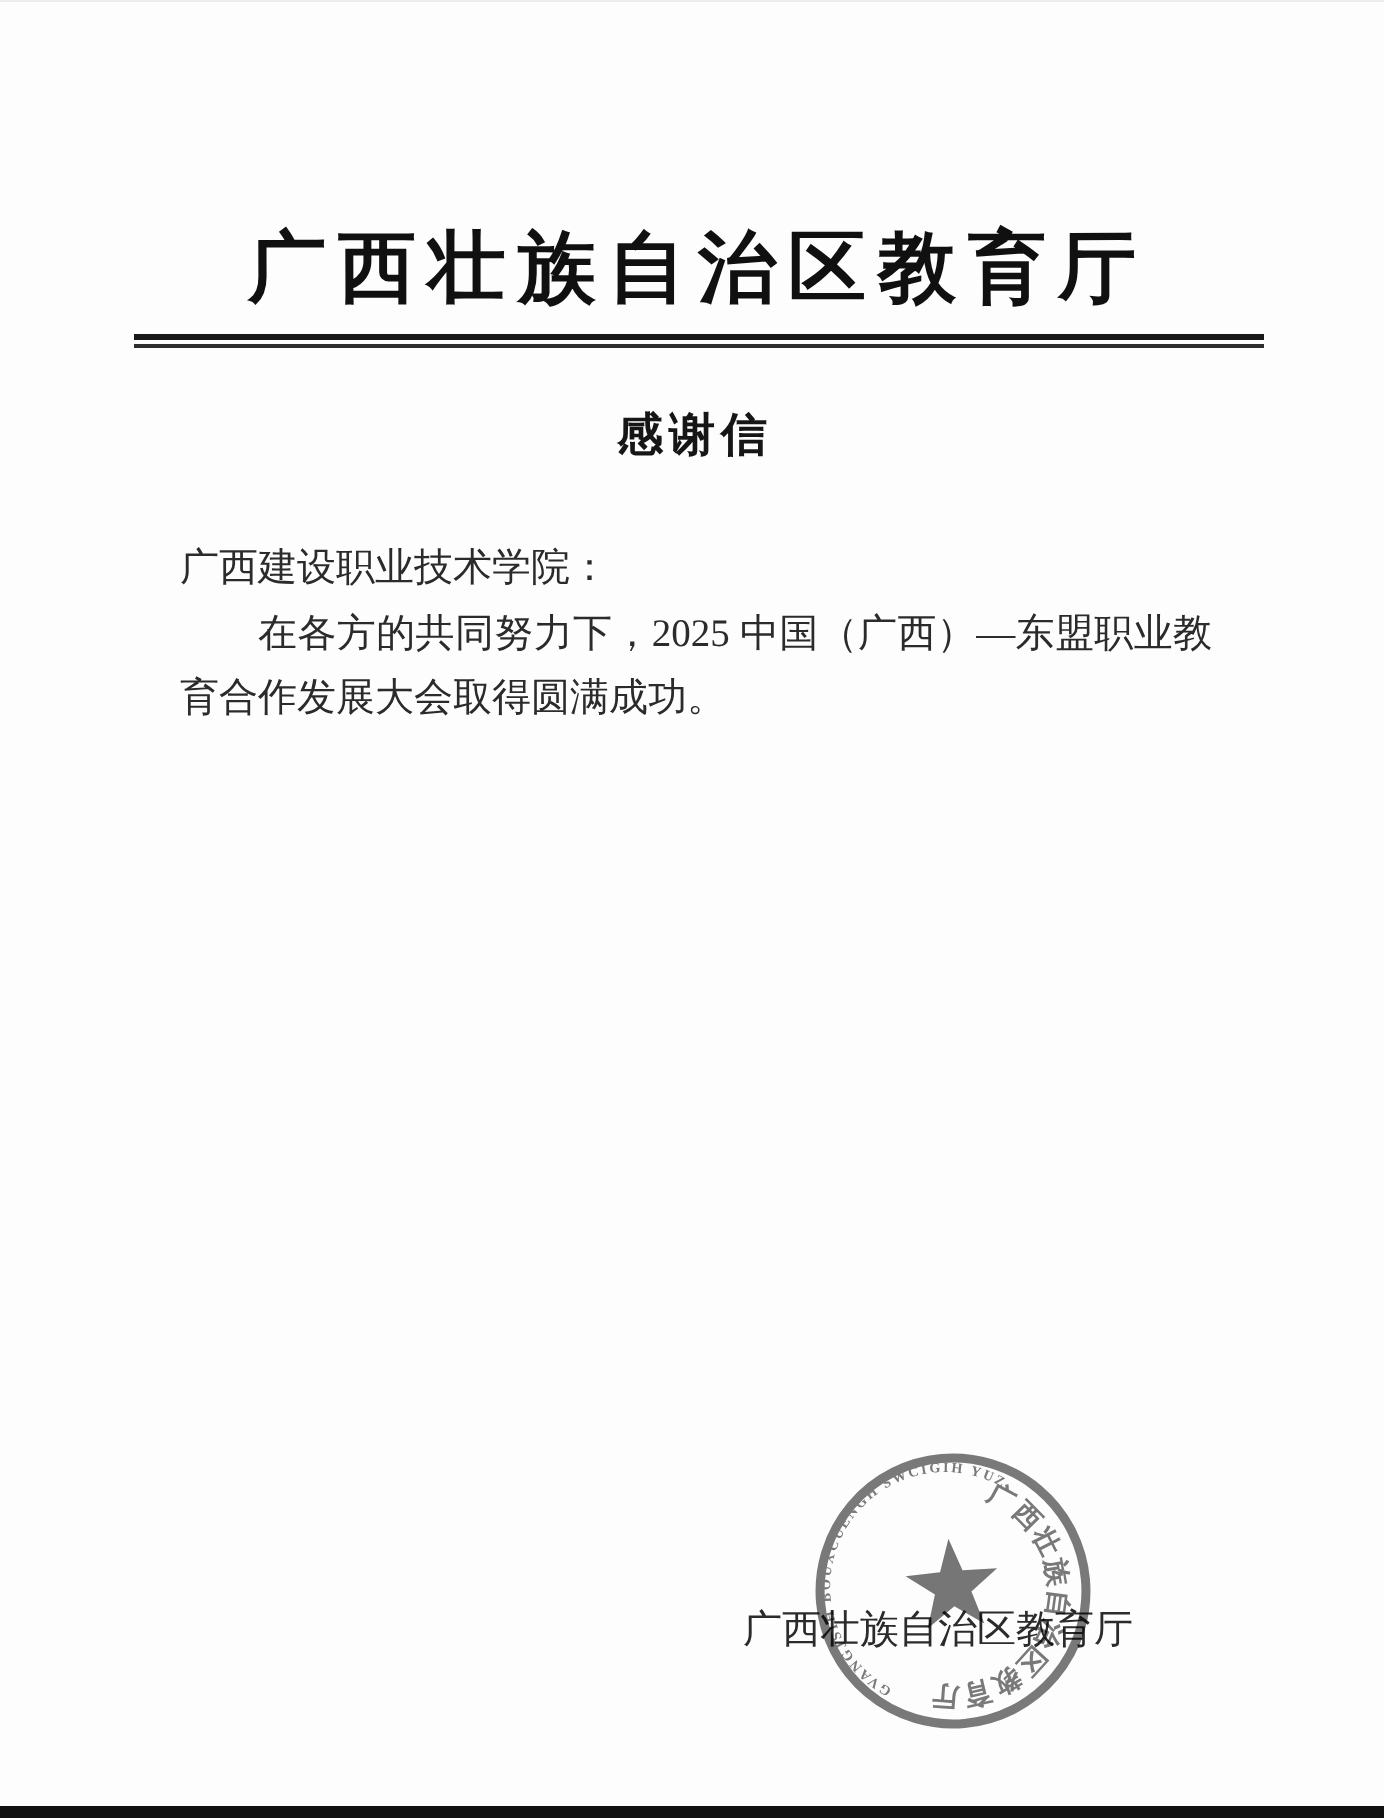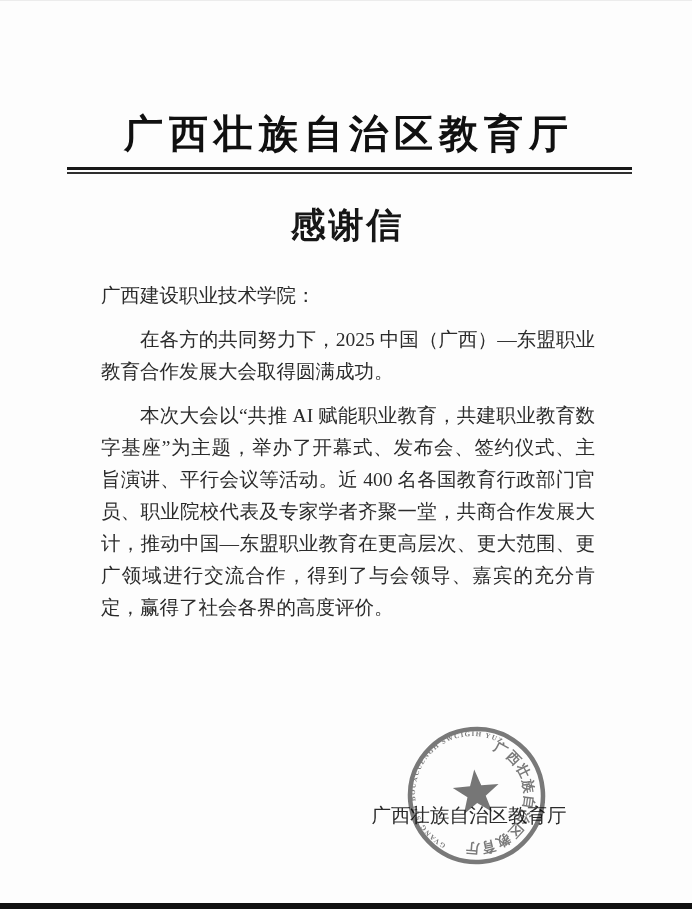--- a/index.html
+++ b/index.html
@@ -43,40 +43,40 @@
     border-top: 3px solid #181818;
     border-bottom: 2px solid #2e2e2e;
     box-sizing: border-box;
   }
   .letter-title {
     position: absolute;
     top: 201px;
     left: 0;
     width: 100%;
     text-align: center;
-    font-size: 35px;
+    font-size: 23px;
     font-weight: 700;
     letter-spacing: 3px;
     padding-left: 3px;
     box-sizing: border-box;
     color: #161616;
   }
 
   .letter-body {
     position: absolute;
     top: 267px;
     left: 89px;
     width: 518px;
     font-size: 19.5px;
     line-height: 32px;
     text-align: justify;
     color: #2b2b2b;
   }
   .letter-body p {
-    margin: 12px;
+    margin: 1px;
     padding: 0;
   }
   .letter-body p.indented {
     text-indent: 2em;
   }
 
   .signature-block {
     position: absolute;
     top: 799px;
     left: 358px;
@@ -136,21 +136,20 @@
 
   <div class="letterhead">广西壮族自治区教育厅</div>
 
   <div class="title-divider"></div>
 
   <div class="letter-title">感谢信</div>
 
   <div class="letter-body">
     <p class="salutation">广西建设职业技术学院：</p>
     <p class="indented">在各方的共同努力下，2025 中国（广西）—东盟职业教育合作发展大会取得圆满成功。</p>
-    <p class="indented">本次大会以“共推 AI 赋能职业教育，共建职业教育数字基座”为主题，举办了开幕式、发布会、签约仪式、主旨演讲、平行会议等活动。近 400 名各国教育行政部门官员、职业院校代表及专家学者齐聚一堂，共商合作发展大计，推动中国—东盟职业教育在更高层次、更大范围、更广领域进行交流合作，得到了与会领导、嘉宾的充分肯定，赢得了社会各界的高度评价。</p>
   </div>
 
   <div class="signature-block">
     <div class="signature-name">广西壮族自治区教育厅</div>
   </div>
 
   <svg class="seal" viewBox="0 0 142 142" xmlns="http://www.w3.org/2000/svg">
     <defs>
       <path id="sealArcLatin" d="M 38.3 117.7 A 57 57 0 1 1 99.5 21.6" fill="none"></path>
       <path id="sealArcCn" d="M 89 26.5 A 48 48 0 0 1 54.6 116.1" fill="none"></path>

